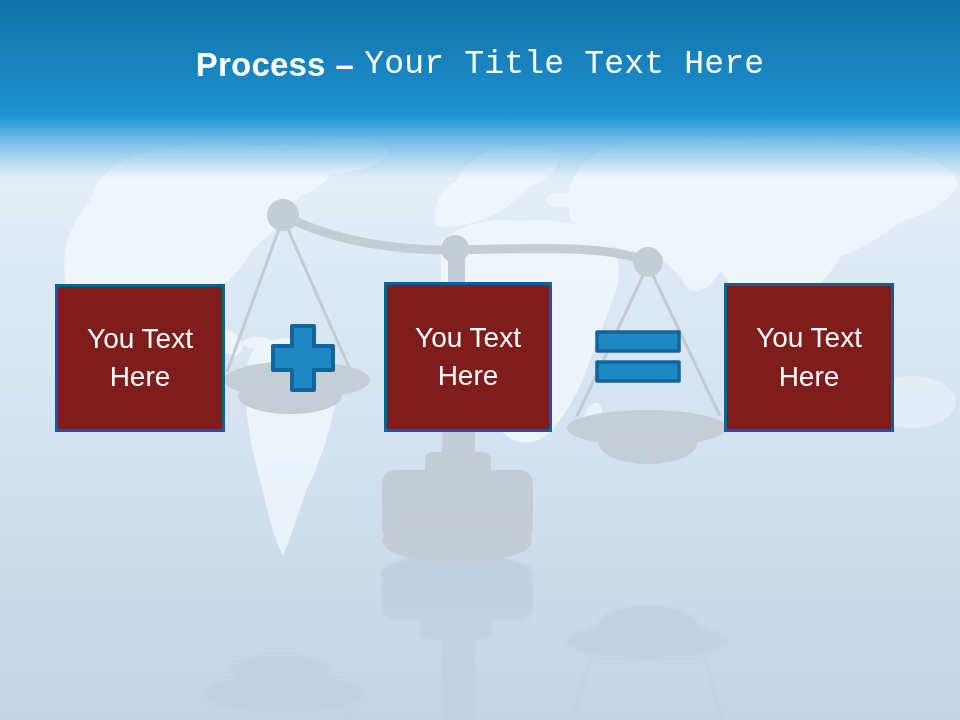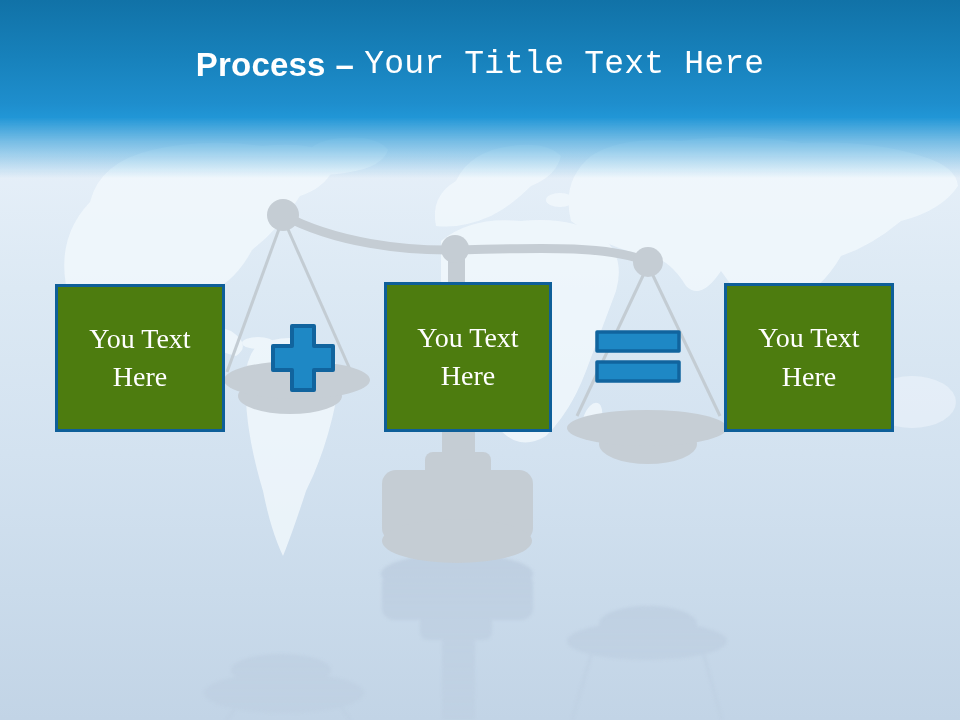--- a/index.html
+++ b/index.html
@@ -22,24 +22,24 @@
         #1172a7 0%, #1781bb 32%, #1e8ecd 58%, #2196d6 66%,
         rgba(33,150,214,0.55) 80%, rgba(33,150,214,0) 100%);}
 
   .title{position:absolute;left:0;top:46px;width:960px;height:60px;
       display:flex;align-items:flex-start;justify-content:center;gap:10px;
       color:#ffffff;font-size:33px;letter-spacing:.2px;}
   .t-bold{font-weight:bold;}
   .t-rest{font-weight:normal;font-family:Liberation Mono, monospace;}
 
   
-  .pbox{position:absolute;background:#4d7c0f;border:3px solid #0e5f99;
+  .pbox{position:absolute;background:#7f1d1d;border:3px solid #0e5f99;
       display:flex;align-items:center;justify-content:center;text-align:center;
       color:#ffffff;font-size:28px;line-height:1.36;padding:0 10px;
-      box-sizing:border-box;font-family:Liberation Serif, serif;}
+      box-sizing:border-box;}
   .pbox.b1{left:55px;top:284px;width:170px;height:148px;}
   .pbox.b2{left:384px;top:282px;width:168px;height:150px;}
   .pbox.b3{left:724px;top:283px;width:170px;height:149px;}
 
   .op{position:absolute;}
   .op.plus{left:270px;top:323px;}
   .op.equals{left:594px;top:329px;}
 </style>
 </head>
 <body>

